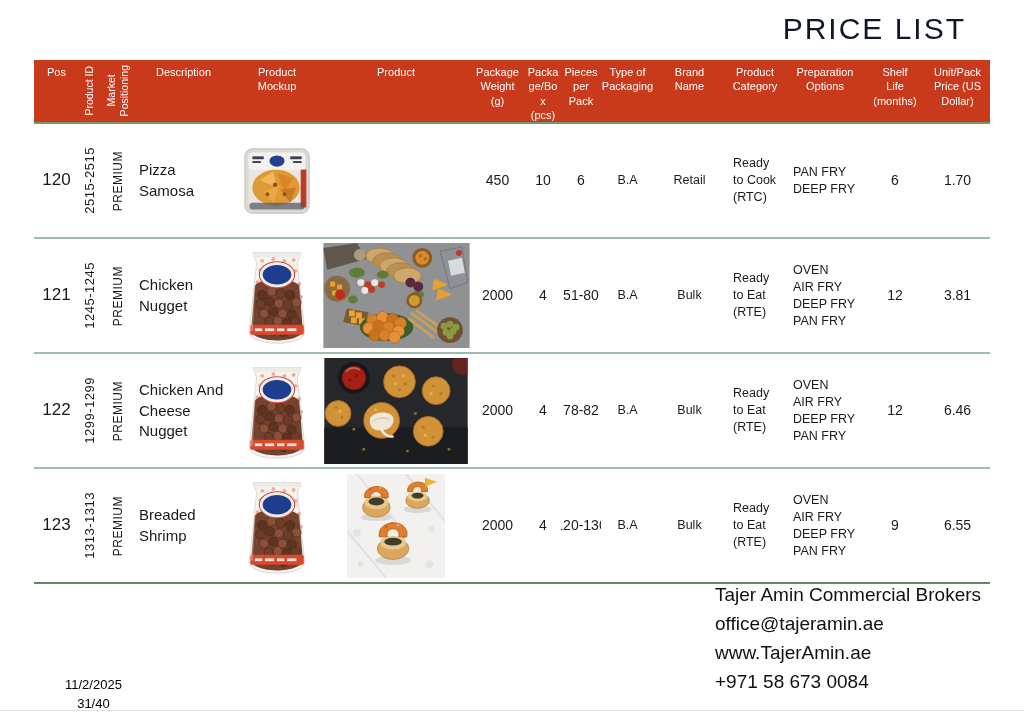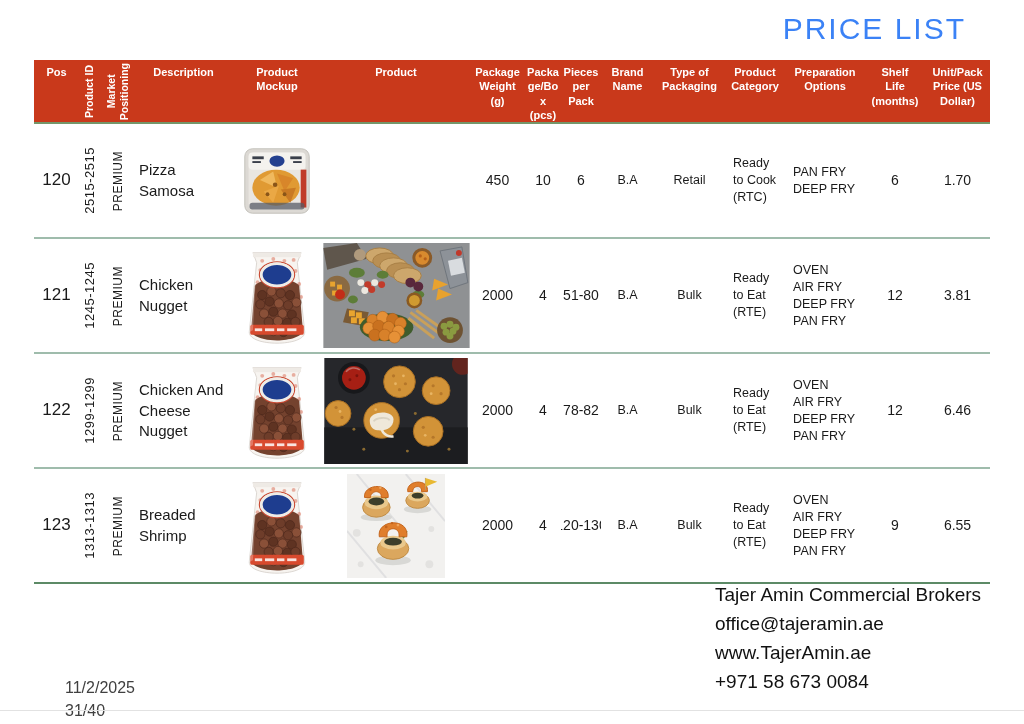--- a/index.html
+++ b/index.html
@@ -1,40 +1,40 @@
 <!DOCTYPE html>
 <html><head>
 <meta charset="utf-8">
 <style>
   html,body{margin:0;padding:0;background:#ffffff;}
   .page{position:relative;width:1024px;height:724px;background:#fff;overflow:hidden;
         font-family:"Liberation Sans",sans-serif;color:#1a1a1a;}
   .title{position:absolute;top:12px;right:58px;font-size:30px;letter-spacing:2px;
-         font-weight:500;color:#3b82f6;}
+         font-weight:500;color:#0f172a;}
   .table{position:absolute;left:34px;top:60px;width:956px;}
   .thead,.trow{display:grid;
     grid-template-columns:45px 22px 34px 97px 90px 148px 55px 36px 40px 53px 71px 60px 80px 60px 65px;}
   .thead{background:#c9391b;color:#fff;min-height:62px;border-bottom:2px solid #74966a;}
   .th{display:flex;justify-content:center;align-items:flex-start;padding-top:5px;
-      font-size:11px;font-weight:bold;text-align:center;line-height:1.3;white-space:pre-line;}
+      font-size:11px;font-weight:normal;text-align:center;line-height:1.3;white-space:pre-line;}
   .th.vert{align-items:center;padding-top:0;}
   .vhead{writing-mode:vertical-rl;transform:rotate(180deg);font-size:10.5px;line-height:1.25;}
   .trow{height:113px;border-bottom:2px solid #9fbcac;}
   .trow.last{border-bottom:2px solid #5c8a66;}
   .td{display:flex;align-items:center;justify-content:center;font-size:14px;
       text-align:right;white-space:pre-line;line-height:1.35;overflow:hidden;}
   .td.pos{font-size:17px;}
   .td.desc{justify-content:flex-start;text-align:left;font-size:15px;padding-left:4px;}
   .td.small{font-size:12.5px;}
   .td.leftcell{justify-content:flex-start;text-align:left;padding-left:8px;font-size:12.5px;}
   .td.nowrap{white-space:nowrap;}
   .vtext{writing-mode:vertical-rl;transform:rotate(180deg);font-size:13px;letter-spacing:.5px;}
   .vtext.premium{font-size:12px;}
   .footer-contact{position:absolute;left:715px;top:580px;font-size:19px;line-height:29px;color:#111;}
-  .page-info{position:absolute;left:65px;top:676px;font-size:16px;line-height:1.45;color:#404040;}
+  .page-info{position:absolute;left:65px;top:676px;font-size:13px;line-height:1.45;color:#000000;text-align:center;}
   .bottom-line{position:absolute;left:0;top:710px;width:1024px;height:1px;background:#e2e2e2;}
   .mockup-svg,.photo-svg{display:block;}
   .hidden-defs{position:absolute;width:0;height:0;overflow:hidden;}
 </style>
 </head>
 <body>
 
 <svg class="hidden-defs" aria-hidden="true">
   <defs>
     <symbol id="sym-bag" viewBox="0 0 80 106">
@@ -300,24 +300,24 @@
       <div class="th">Package
 Weight
 (g)</div>
       <div class="th">Packa
 ge/Bo
 x
 (pcs)</div>
       <div class="th">Pieces
 per
 Pack</div>
+      <div class="th">Type of
+Packaging</div>
       <div class="th">Brand
 Name</div>
-      <div class="th">Type of
-Packaging</div>
       <div class="th">Product
 Category</div>
       <div class="th">Preparation
 Options</div>
       <div class="th">Shelf
 Life
 (months)</div>
       <div class="th">Unit/Pack
 Price (US
 Dollar)</div>

